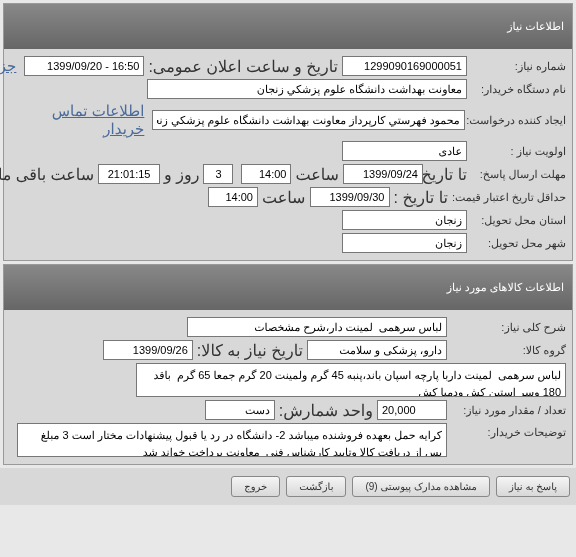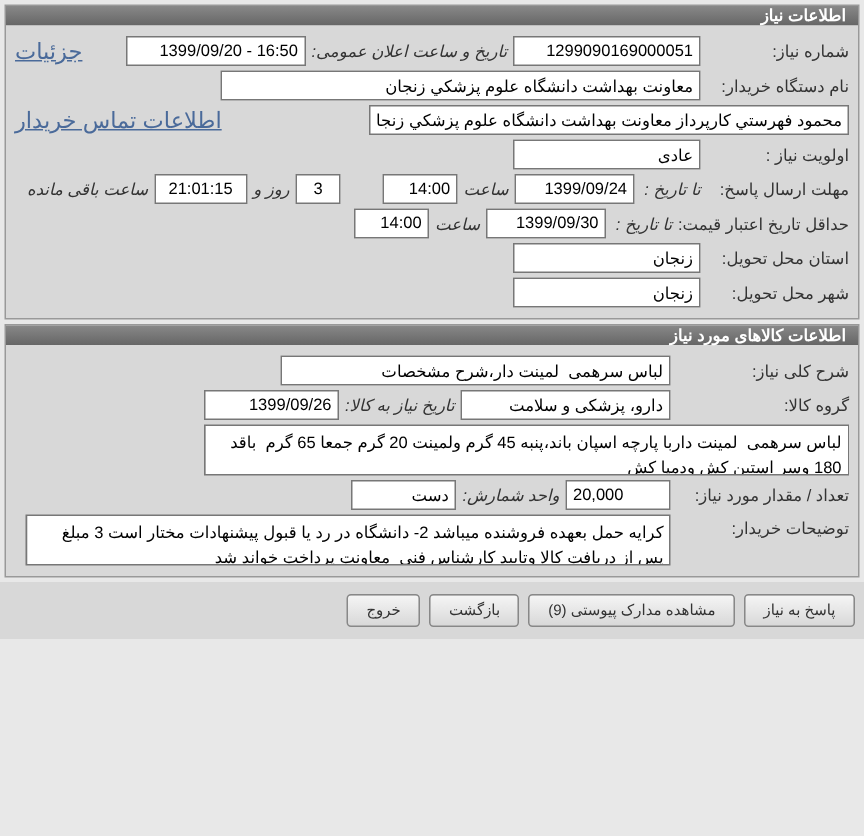--- a/index.html
+++ b/index.html
@@ -16,45 +16,44 @@
   height: 557px;
   overflow: hidden;
 }
 .panel {
   margin: 3px;
   border: 1px solid #999;
 }
 .panel-header {
   background: linear-gradient(to bottom, #888 0%, #666 100%);
   color: #fff;
-  padding: 0 8px;
-  font-size: 11px;
-  font-weight: bold;
+  padding: 16px 8px;
+  font-size: 11px;
+  font-weight: normal;
 }
 .panel-body {
   background: #d8d8d8;
   padding: 4px 6px;
 }
 .row {
   display: flex;
   align-items: center;
   margin: 3px 0;
   gap: 4px;
 }
 .label {
   font-size: 11px;
   color: #333;
   white-space: nowrap;
   min-width: 95px;
 }
 .label-sm {
-  font-size: 11px;
+  font-size: 16px;
   color: #333;
   white-space: nowrap;
-  font-style: italic;
 }
 .input {
   background: #fff;
   border: 1px solid #777;
   padding: 2px 4px;
   font-size: 11px;
   font-family: Tahoma, Arial, sans-serif;
   height: 20px;
   line-height: 16px;
 }
@@ -111,20 +110,21 @@
       <span class="spacer"></span>
       <span class="link">جزئیات</span>
     </div>
 
     <div class="row">
       <span class="label">نام دستگاه خریدار:</span>
       <input class="input" style="width: 320px;" readonly="" value="معاونت بهداشت دانشگاه علوم پزشکي زنجان">
     </div>
 
     <div class="row">
+      <span class="label">ایجاد کننده درخواست:</span>
       <input class="input" style="width: 320px;" readonly="" value="محمود فهرستي کارپرداز معاونت بهداشت دانشگاه علوم پزشکي زنجان">
       <span class="spacer"></span>
       <span class="link">اطلاعات تماس خریدار</span>
     </div>
 
     <div class="row">
       <span class="label">اولویت نیاز :</span>
       <input class="input" style="width: 125px;" readonly="" value="عادی">
     </div>
 

